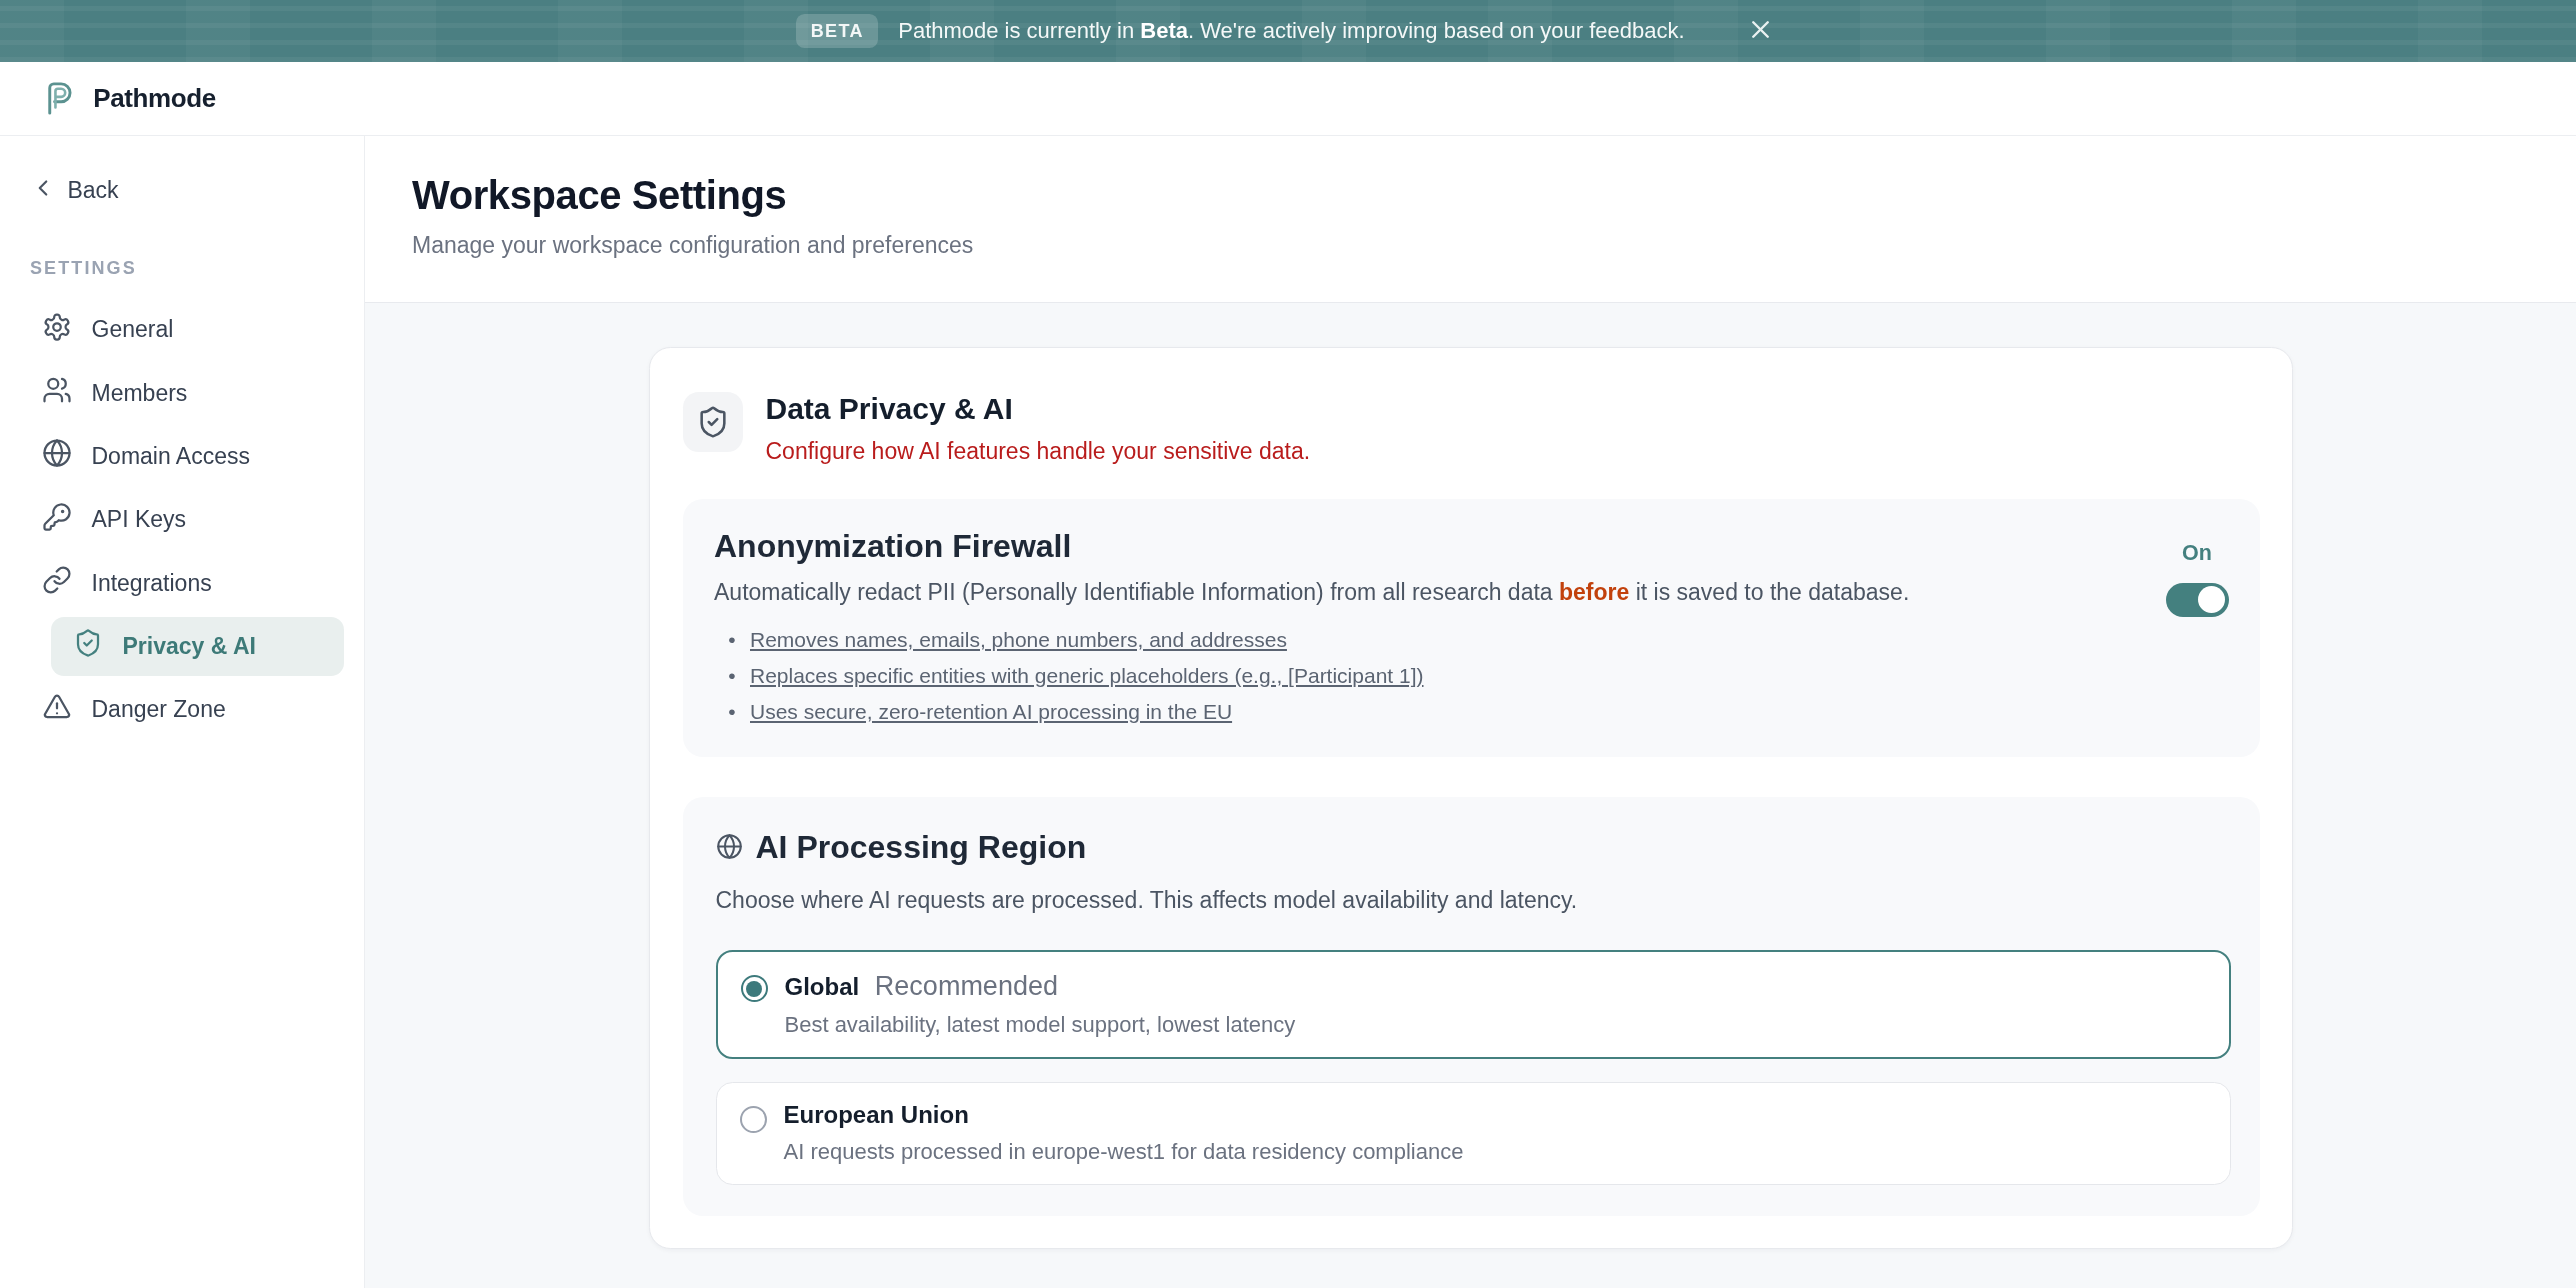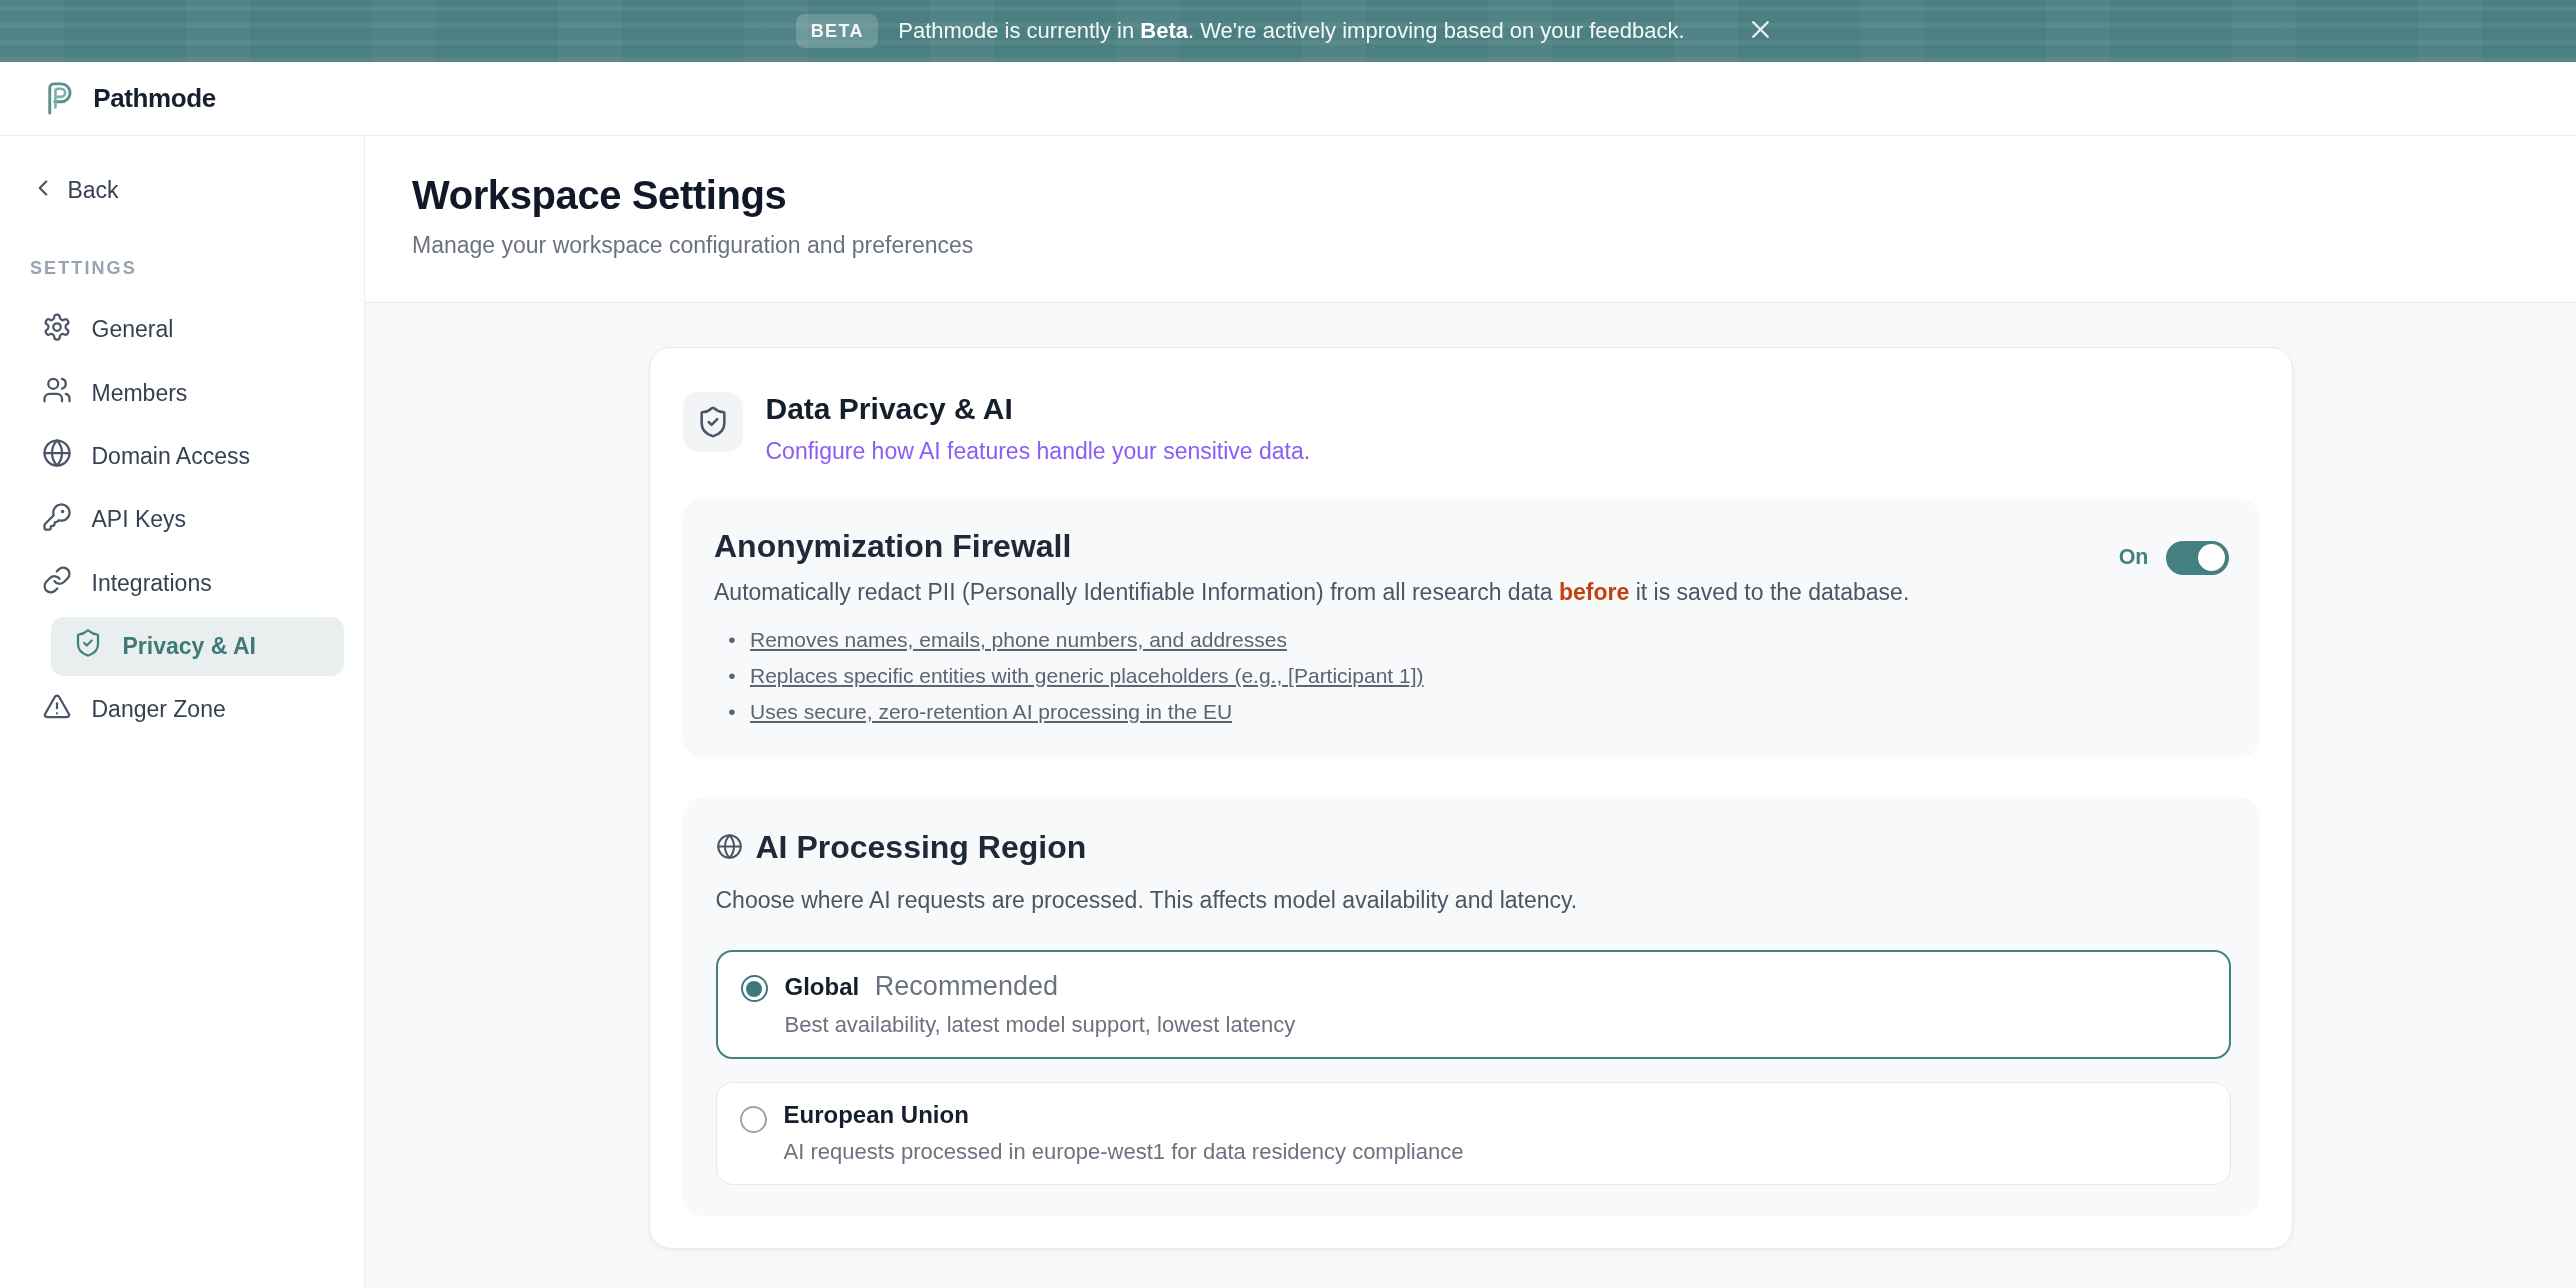--- a/index.html
+++ b/index.html
@@ -116,21 +116,21 @@
   }
   .card-head { display: flex; gap: 23px; }
   .card-head-icon {
     width: 60px; height: 60px; flex: 0 0 60px;
     background: #f3f4f6; border-radius: 15.7px;
     display: flex; align-items: center; justify-content: center;
     color: #4b5563;
   }
   .card-head-icon svg { width: 34px; height: 34px; }
   .card-title { font-size: 30px; font-weight: bold; color: #141e2c; }
-  .card-subtitle { margin-top: 11.4px; font-size: 23px; color: #8b5cf6; }
+  .card-subtitle { margin-top: 11.4px; font-size: 23px; color: #b91c1c; }
 
   
   .panel {
     background: #f8f9fb;
     border-radius: 20px;
   }
   .firewall {
     margin-top: 34px;
     padding: 29px 31.5px 31.5px 31.5px;
     display: flex; align-items: flex-start;
@@ -146,21 +146,21 @@
     font-size: 21px; color: #5b6472;
     line-height: 29px;
     text-decoration: underline;
   }
   .bullets li + li { margin-top: 7.2px; }
   .bullets li::before {
     content: "•";
     position: absolute; left: 4.3px; top: 0;
     color: #5b6472;
   }
-  .toggle-group { display: flex; align-items: center; gap: 17px; margin-top: 13px; }
+  .toggle-group { display: flex; align-items: center; gap: 17px; margin-top: 13px; flex-direction: column; }
   .toggle-label { font-size: 21.5px; font-weight: bold; color: #44807f; }
   .switch {
     width: 63px; height: 34px; border-radius: 17px;
     background: #44807f; border: none; cursor: pointer;
     position: relative;
   }
   .switch .knob {
     position: absolute; top: 3.6px; right: 3.6px;
     width: 27px; height: 27px; border-radius: 50%;
     background: #ffffff;

